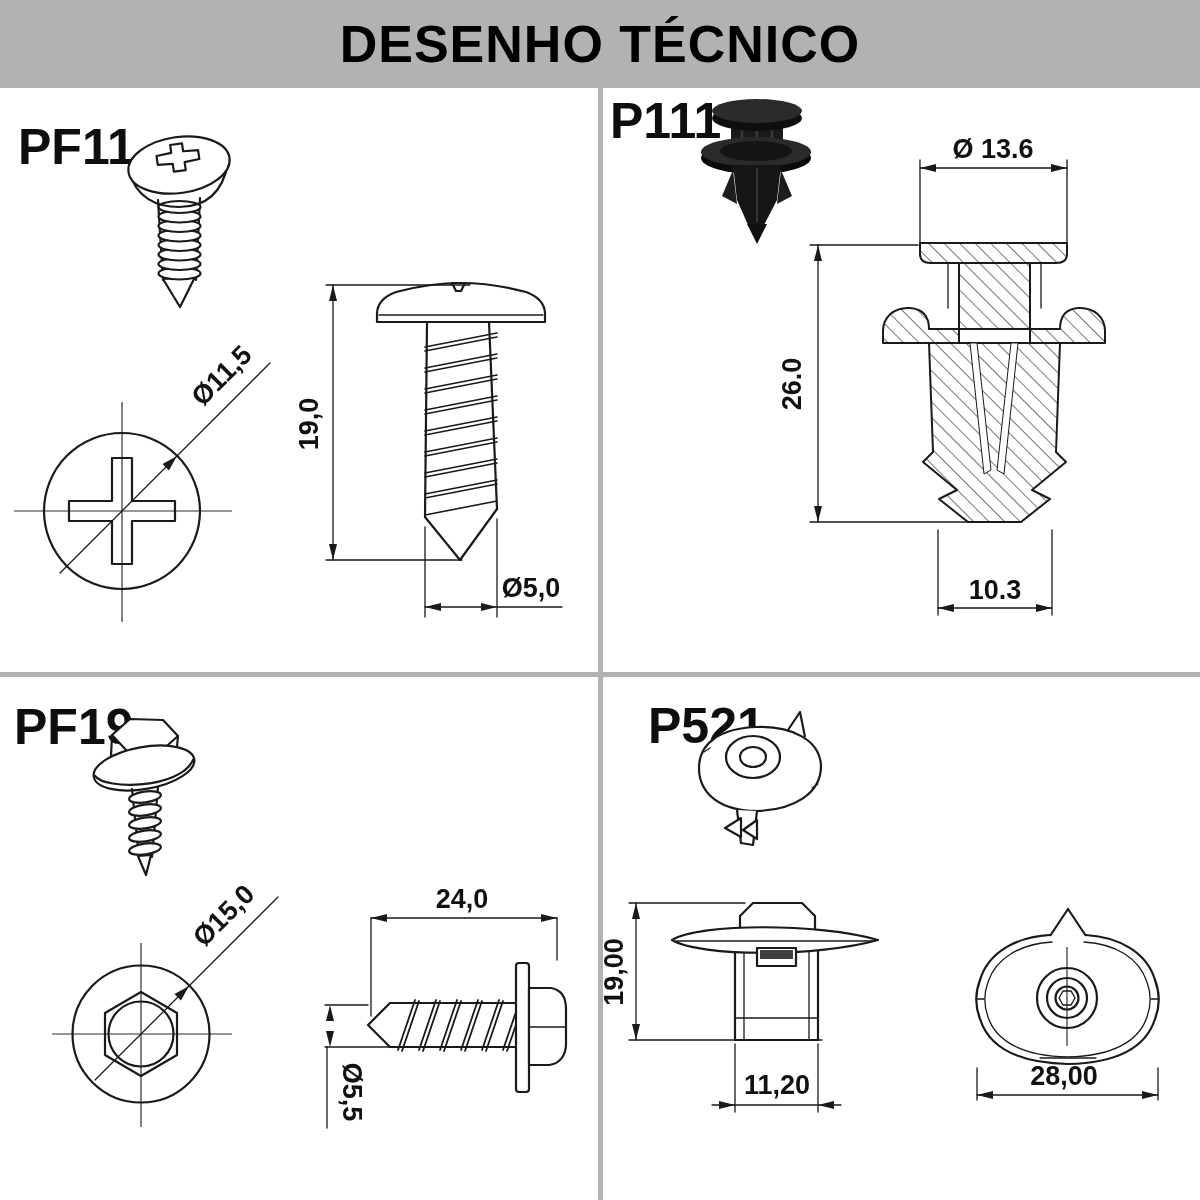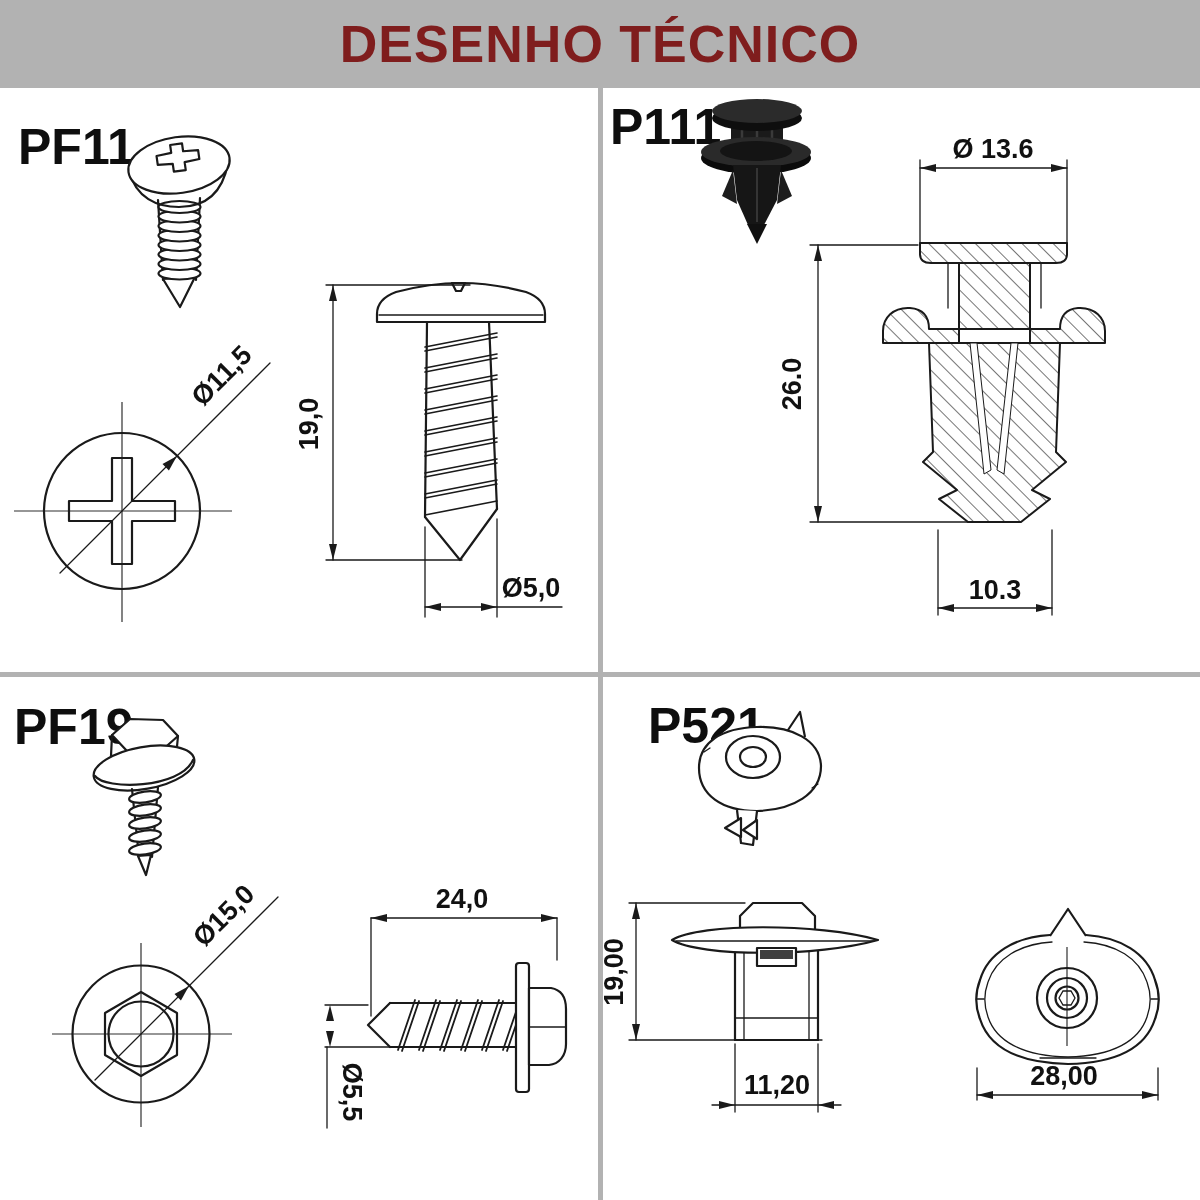--- a/index.html
+++ b/index.html
@@ -1,41 +1,41 @@
 <!DOCTYPE html>
 <html style="--band: #b2b2b2; --line: #1a1a1a; --background: #ffffff; --clip_black: #1e1e1e;"><head>
 <meta charset="utf-8">
 <style>
   html,body{margin:0;padding:0;background:#fff;}
   body{width:1200px;height:1200px;position:relative;overflow:hidden;
        font-family:"Liberation Sans",sans-serif;}
   .band{position:absolute;left:0;top:0;width:1200px;height:88px;background:var(--band,#b2b2b2);
         display:flex;align-items:center;justify-content:center;}
-  .band .title{font-size:52px;font-weight:bold;letter-spacing:1px;color:#7f1d1d;}
+  .band .title{font-size:52px;font-weight:bold;letter-spacing:1px;color:#000000;}
   .divider-v{position:absolute;left:598px;top:88px;width:5px;height:1112px;background:var(--band,#b2b2b2);}
   .divider-h{position:absolute;left:0;top:672px;width:1200px;height:5px;background:var(--band,#b2b2b2);}
   .part-label{position:absolute;font-weight:bold;font-size:50px;color:#0e0e0e;}
   .quad{position:absolute;}
   .ln{fill:none;stroke:#1a1a1a;stroke-width:2.2;stroke-linejoin:round;stroke-linecap:round;}
   .lw{fill:#ffffff;stroke:#1a1a1a;stroke-width:2.2;stroke-linejoin:round;}
   .lt{fill:none;stroke:#1a1a1a;stroke-width:1.3;stroke-linecap:round;}
   .cl{fill:none;stroke:#2f2f2f;stroke-width:1.2;}
   .ar{fill:#1a1a1a;stroke:none;}
   .hp{stroke:#1a1a1a;stroke-width:2;stroke-linejoin:round;}
   svg text{font-family:"Liberation Sans",sans-serif;font-weight:bold;font-size:27px;fill:#111;}
 </style>
 </head>
 <body>
 
 <div class="band">
   <span class="title">DESENHO TÉCNICO</span>
 </div>
 
 <div class="part-label" style="left:18px;top:118px">PF11</div>
-<div class="part-label" style="left:610px;top:98px">P111</div>
+<div class="part-label" style="left:610px;top:92px">P111</div>
 <div class="part-label" style="left:14px;top:698px">PF19</div>
 <div class="part-label" style="left:648px;top:697px">P521</div>
 
 <svg class="quad" style="left:0;top:88px" width="598" height="584" viewBox="0 88 598 584">
 
   <g>
     <line class="ln" x1="158" y1="200" x2="163" y2="280"></line>
     <line class="ln" x1="200" y1="198" x2="196" y2="280"></line>
     <path class="lw" d="M163,279 L180,307 L195,277 Z"></path>
     <ellipse class="lw" cx="179.5" cy="273.5" rx="21" ry="6" stroke-width="1.6"></ellipse>

